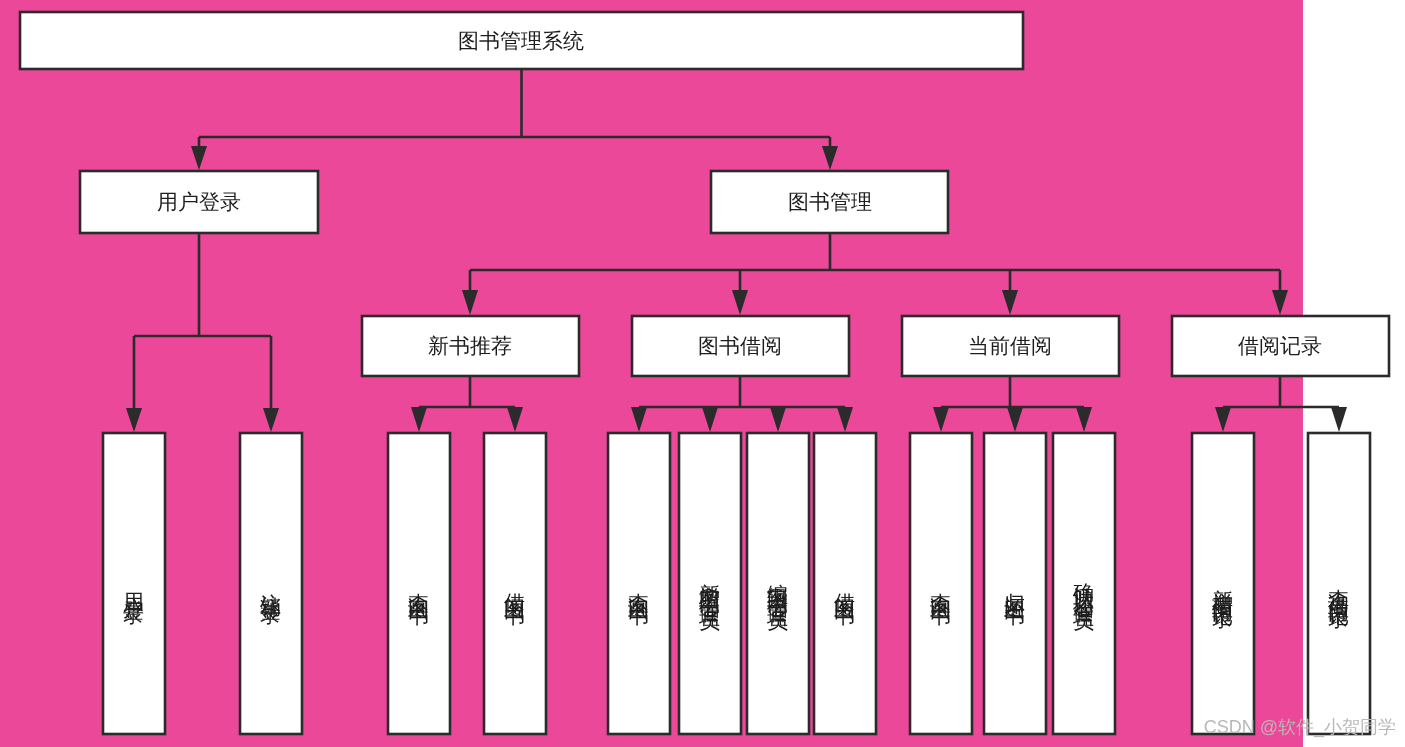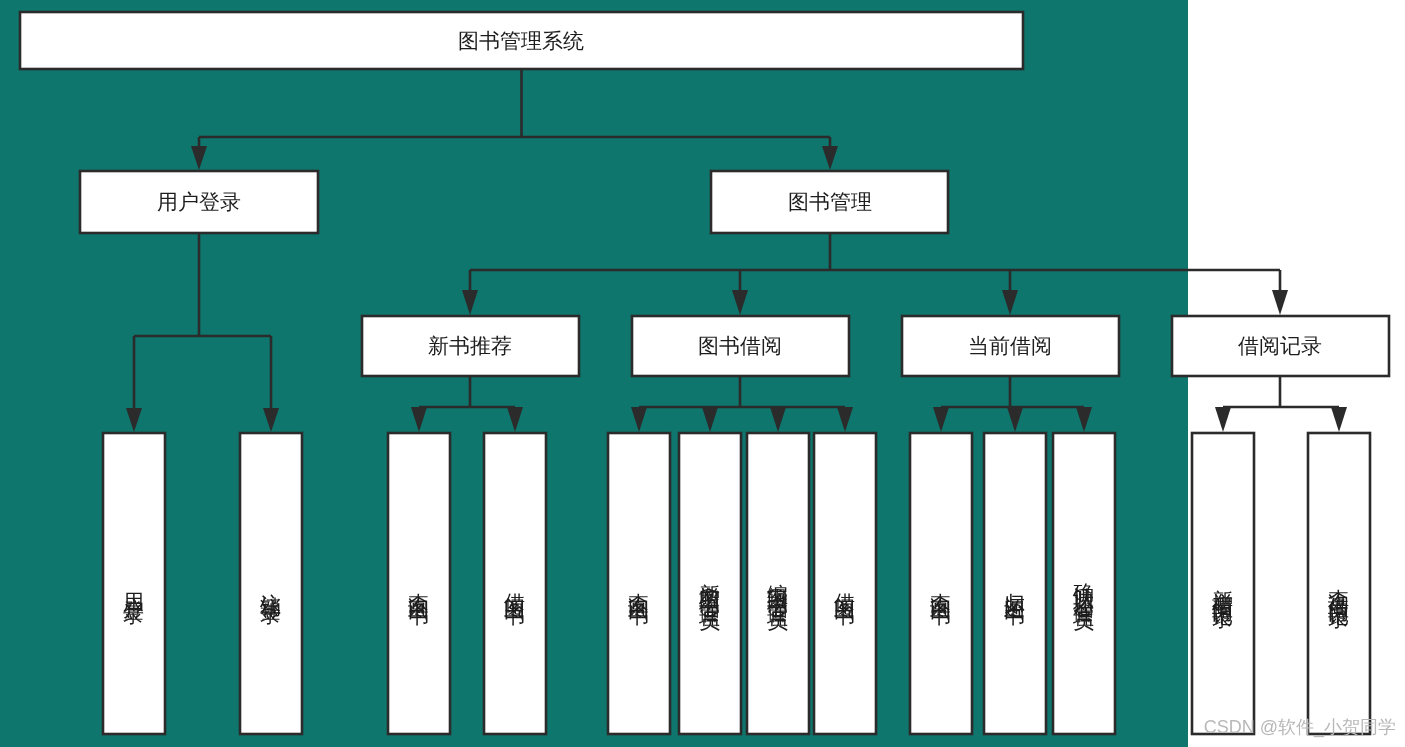--- a/index.html
+++ b/index.html
@@ -8,23 +8,23 @@
     background: #ffffff;
   }
   body {
     width: 1405px;
     height: 747px;
     overflow: hidden;
     font-family: "Liberation Sans", "DejaVu Sans", sans-serif;
   }
   #diagram-root {
     position: relative;
-    width: 1188px;
+    width: 1303px;
     height: 747px;
-    background: #0f766e;
+    background: #ec4899;
   }
   svg#tree-svg {
     position: absolute;
     left: 0;
     top: 0;
     width: 1405px;
     height: 747px;
     display: block;
   }
   .node-box {

